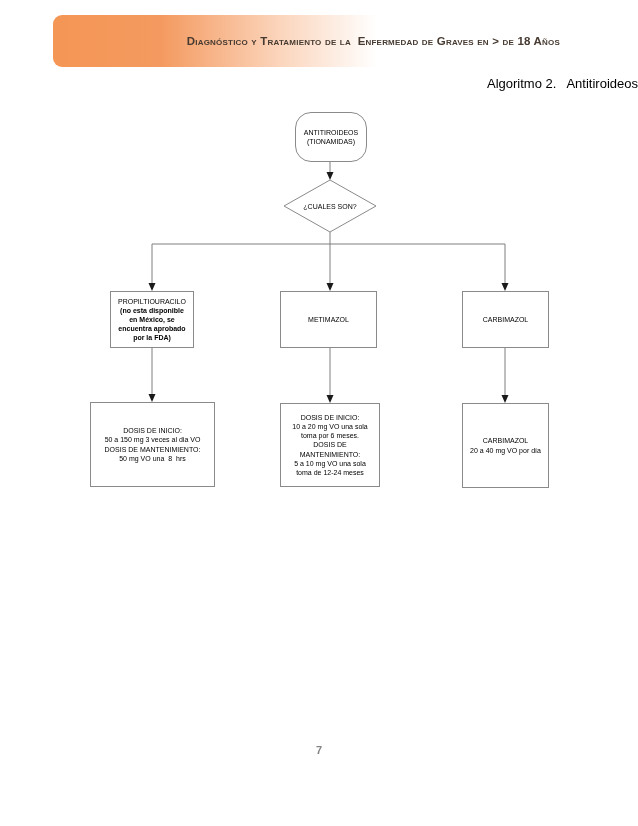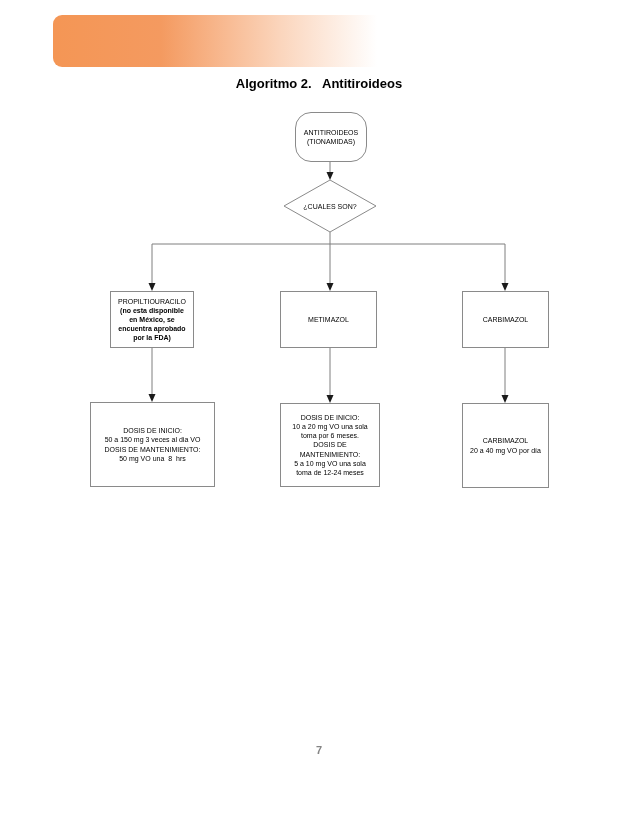--- a/index.html
+++ b/index.html
@@ -22,22 +22,22 @@
     display:flex;align-items:center;
     font-size:11.5px;font-weight:700;
     font-variant:small-caps;
     letter-spacing:0.2px;
     color:#463a31;
     white-space:pre;
   }
   
   .algo-title{
     position:absolute;top:76px;left:0;width:100%;
-    text-align:center;
-    font-size:13px;font-weight:700;color:#000;
+    text-align:right;
+    font-size:13px;font-weight:400;color:#000;
     white-space:pre;
   }
   
   .svg-layer{position:absolute;left:0;top:0;width:638px;height:826px;}
   .node{
     position:absolute;
     box-sizing:border-box;
     border:1px solid #8a8a8a;
     background:#ffffff;
     display:flex;flex-direction:column;align-items:center;justify-content:center;
@@ -64,20 +64,21 @@
     text-align:center;
     font-size:11px;font-weight:700;color:#848484;
   }
 </style>
 </head>
 <body>
 
 <div class="page">
 
   <div class="header-bar"></div>
+  <div class="header-title">Diagnóstico y Tratamiento de la  Enfermedad de Graves en &gt; de 18 Años</div>
 
   <div class="algo-title">Algoritmo 2.   Antitiroideos</div>
 
   <svg class="svg-layer" width="638" height="826" viewBox="0 0 638 826" xmlns="http://www.w3.org/2000/svg">
     <g stroke="#7f7f7f" stroke-width="1" fill="none">
       <line x1="330" y1="161" x2="330" y2="172"></line>
       <line x1="330" y1="232" x2="330" y2="244"></line>
       <line x1="152" y1="244" x2="505" y2="244"></line>
       <line x1="152" y1="244" x2="152" y2="283"></line>
       <line x1="330" y1="244" x2="330" y2="283"></line>

